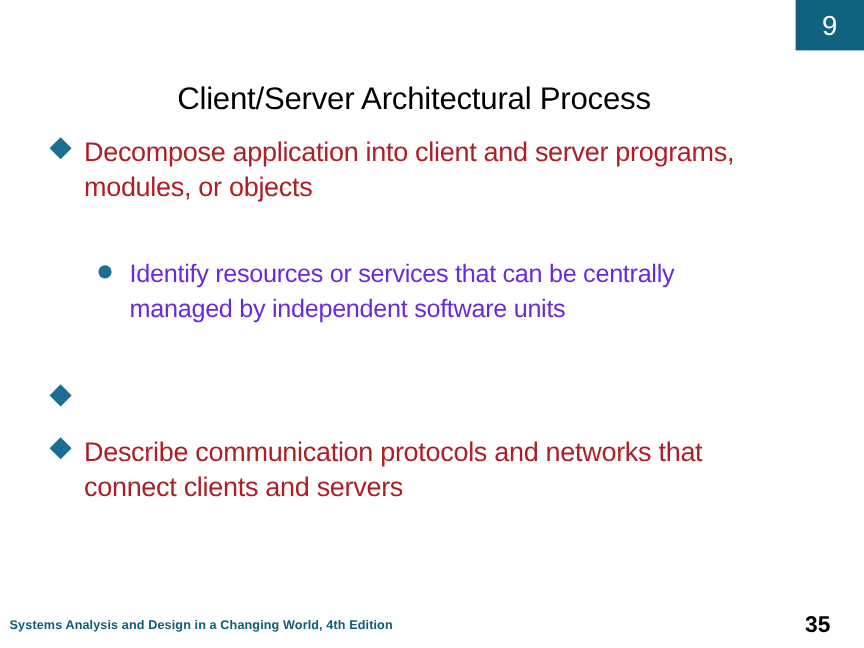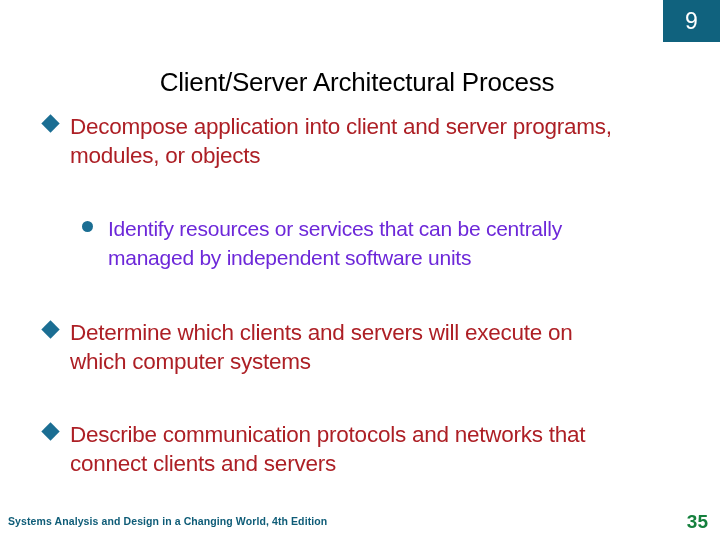--- a/index.html
+++ b/index.html
@@ -30,21 +30,21 @@
     font-size: 23px;
     line-height: 42px;
     text-align: center;
     letter-spacing: 0px;
   }
 
   
   .slide-title {
     position: absolute;
     top: 50px;
-    left: 12px;
+    left: 0px;
     width: 690px;
     text-align: center;
     color: #000000;
     font-size: 26px;
     font-weight: normal;
     letter-spacing: -0.2px;
     white-space: nowrap;
   }
 
   
@@ -106,23 +106,23 @@
     position: absolute;
     left: 8px;
     bottom: 13px;
     color: #0E5C77;
     font-size: 10.5px;
     font-weight: bold;
     letter-spacing: 0.1px;
   }
   .footer-page {
     position: absolute;
-    right: 12px;
+    right: 28px;
     bottom: 7px;
-    color: #15803d;
+    color: #000000;
     font-size: 19px;
     font-weight: bold;
   }
 </style>
 </head>
 <body>
 
 <div id="slide">
 
   <div class="slide-badge">9</div>
@@ -140,21 +140,20 @@
 
     <div class="bullet-row lvl2">
       <span class="marker"></span>
       <span>Identify resources or services that can be centrally managed by independent software units</span>
     </div>
 
     <div class="spacer-sm"></div>
 
     <div class="bullet-row lvl1">
       <span class="marker"></span>
-      <span>Determine which clients and servers will execute on which computer systems</span>
     </div>
 
     <div class="spacer-sm"></div>
 
     <div class="bullet-row lvl1">
       <span class="marker"></span>
       <span>Describe communication protocols and networks that connect clients and servers</span>
     </div>
 
   </div>

